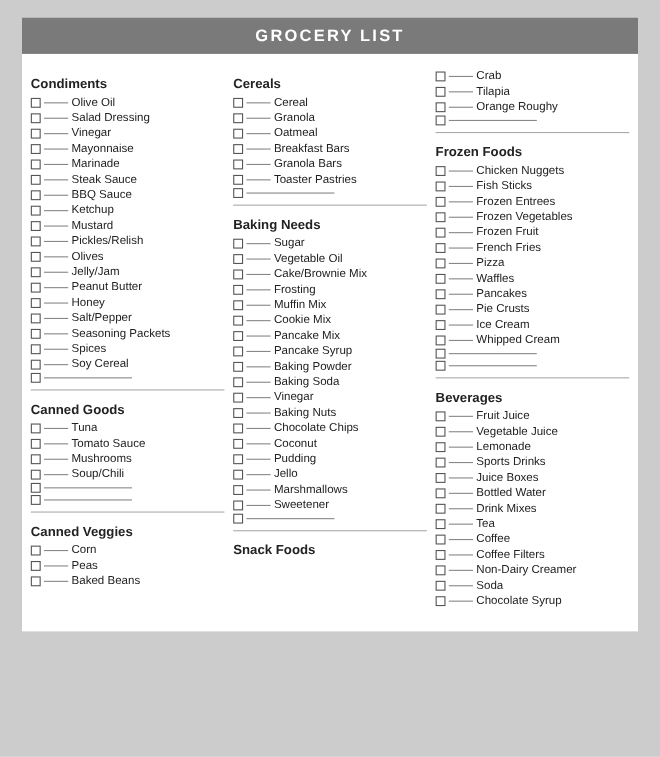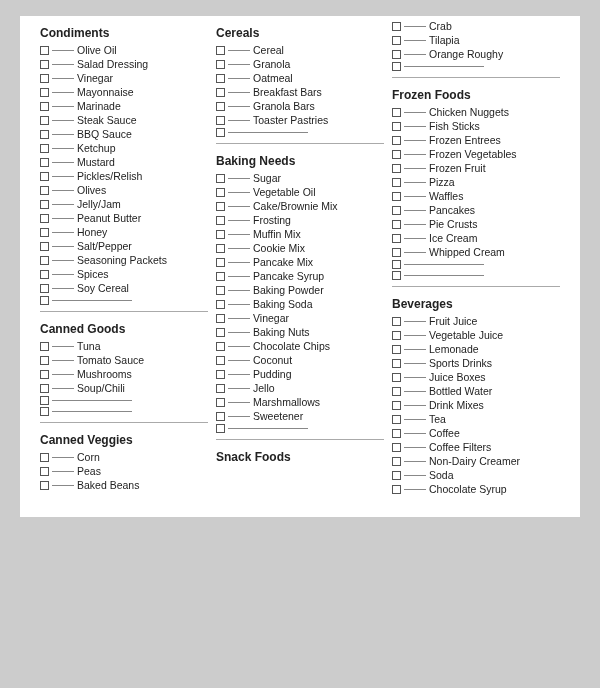--- a/index.html
+++ b/index.html
@@ -22,21 +22,21 @@
       color: #fff;
       text-align: center;
       padding: 8px 0;
       font-size: 15px;
       font-weight: bold;
       letter-spacing: 2px;
       margin-bottom: 10px;
     }
     .content {
       display: flex;
-      padding: 0 20px;
+      padding: 0 8px;
       gap: 8px;
     }
     .col {
       flex: 1;
       min-width: 0;
     }
     .section-title {
       font-weight: bold;
       font-size: 12px;
       margin-top: 10px;
@@ -85,20 +85,21 @@
     .section-divider {
       border: none;
       border-top: 1px solid #aaa;
       margin: 6px 0 4px 0;
     }
   </style>
 </head>
 <body>
 
 <div class="page">
+  <div class="header">GROCERY LIST</div>
   <div class="content">
   <div class="col">
         <div class="section-title">Condiments</div>
         <div class="item-row">
           <span class="checkbox"></span>
           <span class="line"></span>
           <span>Olive Oil</span>
         </div>
         <div class="item-row">
           <span class="checkbox"></span>
@@ -416,20 +417,25 @@
           <span>Frozen Vegetables</span>
         </div>
         <div class="item-row">
           <span class="checkbox"></span>
           <span class="line"></span>
           <span>Frozen Fruit</span>
         </div>
         <div class="item-row">
           <span class="checkbox"></span>
           <span class="line"></span>
+          <span>French Fries</span>
+        </div>
+        <div class="item-row">
+          <span class="checkbox"></span>
+          <span class="line"></span>
           <span>Pizza</span>
         </div>
         <div class="item-row">
           <span class="checkbox"></span>
           <span class="line"></span>
           <span>Waffles</span>
         </div>
         <div class="item-row">
           <span class="checkbox"></span>
           <span class="line"></span>

